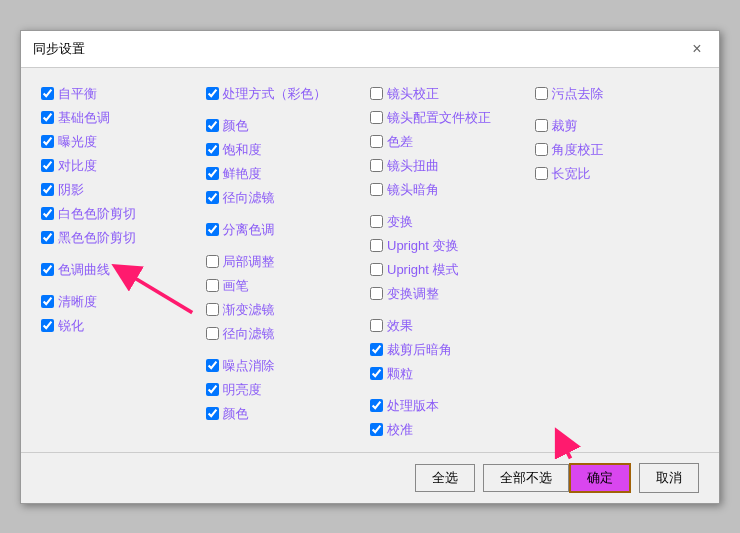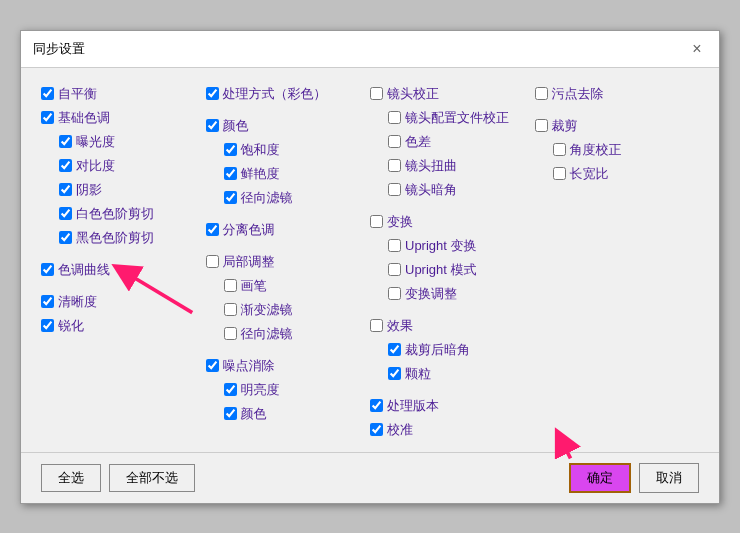--- a/index.html
+++ b/index.html
@@ -64,30 +64,30 @@
       white-space: nowrap;
     }
     .checkbox-item input[type="checkbox"] {
       width: 13px;
       height: 13px;
       margin: 0;
       cursor: pointer;
     }
     .checkbox-label {
       font-size: 13px;
-      color: #4c1d95;
-    }
-    .indent1 { margin-left: 18px; }
+      color: #8b5cf6;
+    }
+    .indent1 { }
     .section-gap { margin-top: 8px; }
     .footer {
       border-top: 1px solid #ccc;
       padding: 10px 20px;
       display: flex;
       align-items: center;
-      justify-content: space-between;
+      justify-content: flex-end;
       background: #f0f0f0;
     }
     .footer-left {
       display: flex;
       gap: 8px;
     }
     .footer-right {
       display: flex;
       gap: 8px;
     }

